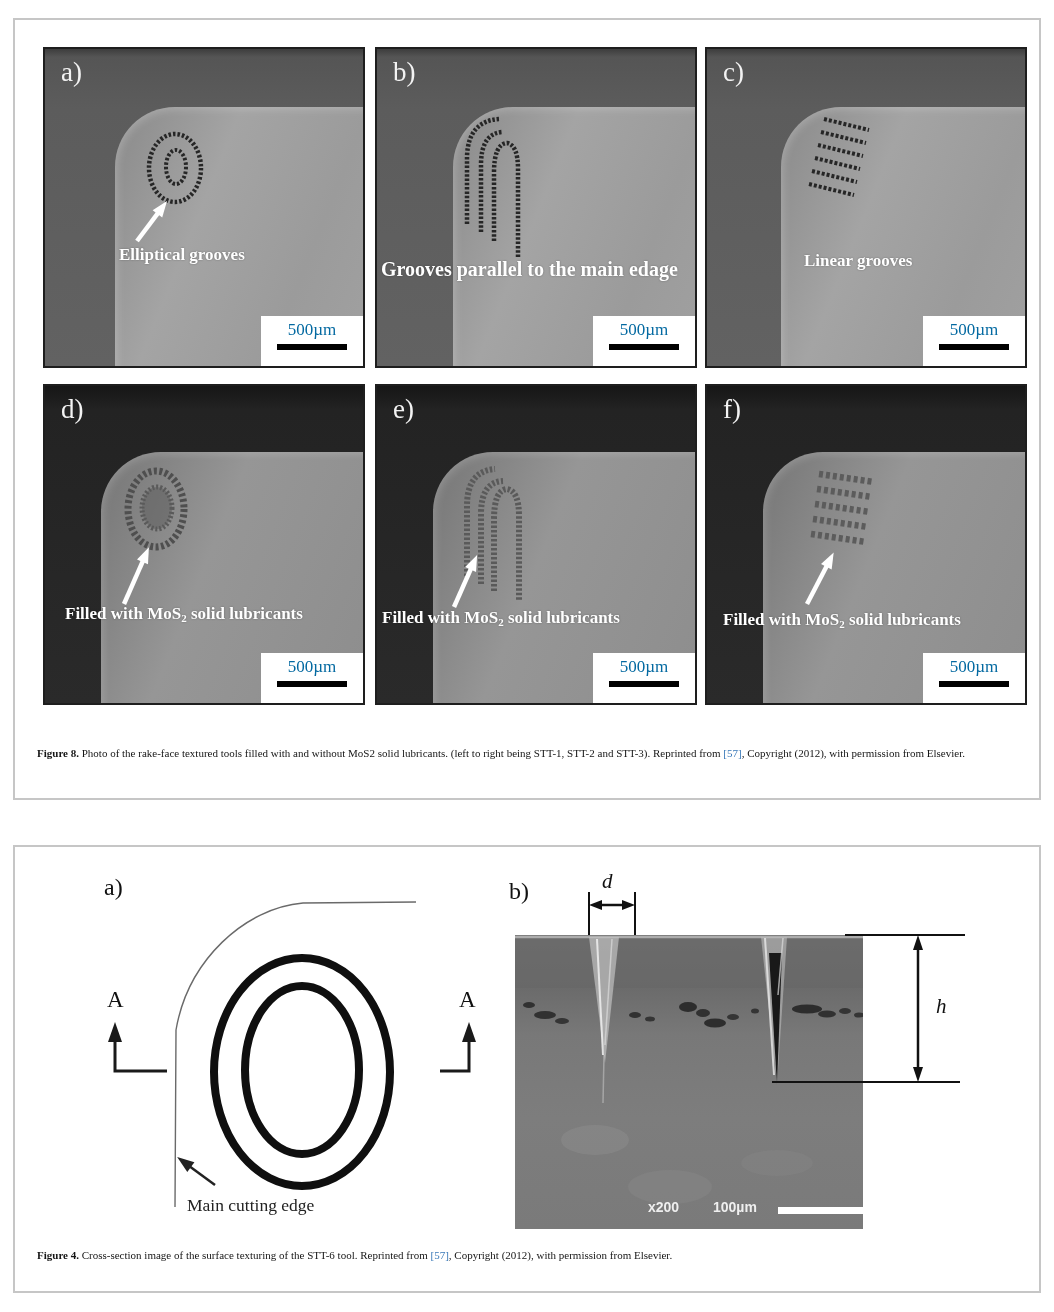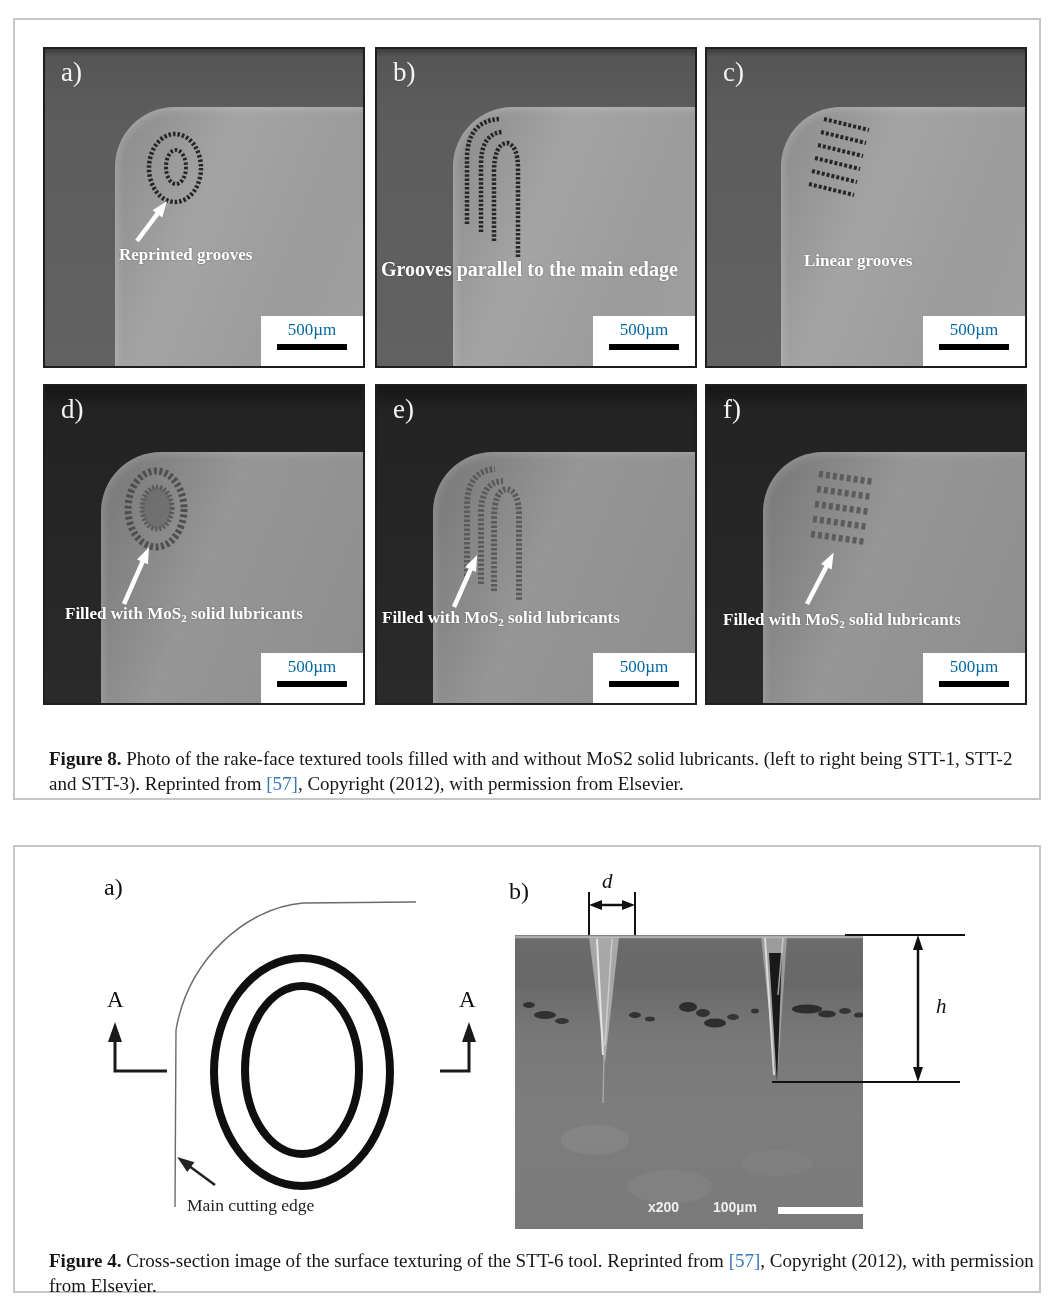--- a/index.html
+++ b/index.html
@@ -22,22 +22,22 @@
   .plabel{position:absolute;left:16px;top:8px;color:#f3f3f3;font-size:27px;font-family:"Liberation Serif",serif;}
   .pannot{position:absolute;color:#ffffff;font-weight:bold;font-size:17px;white-space:nowrap;
     font-family:"Liberation Serif",serif;text-shadow:0 0 2px rgba(0,0,0,.35);}
   .pannot sub{font-size:11px;vertical-align:-3px;}
   .gsvg{position:absolute;left:0;top:0;}
   .scalebox{position:absolute;right:0;bottom:0;width:102px;height:50px;background:#ffffff;text-align:center;}
   .scaletext{font-size:17px;color:#0369a1;margin-top:4px;font-family:"Liberation Serif",serif;}
   .scalebar{width:70px;height:6px;background:#000;margin:4px auto 0 auto;}
 
   
-  .caption{position:absolute;left:22px;width:988px;font-size:19px;line-height:1.32;color:#151515;
-    font-family:"Liberation Serif",serif;margin-left:12px;}
+  .caption{position:absolute;left:22px;width:988px;font-size:11px;line-height:1.32;color:#151515;
+    font-family:"Liberation Serif",serif;}
   .capbold{font-weight:bold;}
   .ref{color:#3878b8;cursor:pointer;text-decoration:none;}
   #cap8{top:726px;}
   #cap9{top:401px;}
 
   
   .f9label{position:absolute;font-size:24px;color:#111;font-family:"Liberation Serif",serif;}
   .aletter{position:absolute;font-size:23px;color:#111;font-family:"Liberation Serif",serif;}
   .edge-label{position:absolute;font-size:17.5px;color:#222;font-family:"Liberation Serif",serif;}
   .dimletter{position:absolute;font-size:21px;font-style:italic;color:#111;font-family:"Liberation Serif",serif;}
@@ -56,21 +56,21 @@
     <div class="tool tool1"></div>
     <svg class="gsvg" width="318" height="317" viewBox="0 0 318 317">
       <ellipse cx="130" cy="119" rx="26" ry="34" fill="none" stroke="#262626" stroke-width="4.5" stroke-dasharray="2.5 2"></ellipse>
       <ellipse cx="131" cy="118" rx="10" ry="17" fill="none" stroke="#262626" stroke-width="4" stroke-dasharray="2.5 2"></ellipse>
       <g transform="translate(92,192) rotate(-53.1)">
         <line x1="0" y1="0" x2="38" y2="0" stroke="#ffffff" stroke-width="4.5"></line>
         <polygon points="50,0 34,6 34,-6" fill="#ffffff"></polygon>
       </g>
     </svg>
     <div class="plabel">a)</div>
-    <div class="pannot" style="left:74px;top:196px;">Reprinted grooves</div>
+    <div class="pannot" style="left:74px;top:196px;">Elliptical grooves</div>
     <div class="scalebox">
       <div class="scaletext">500µm</div>
       <div class="scalebar"></div>
     </div>
   </div>
 
   <div class="panel p-row1" style="left:360px;top:27px;">
     <div class="tool tool1" style="left:76px;"></div>
     <svg class="gsvg" width="318" height="317" viewBox="0 0 318 317">
       <path d="M 90,175 L 90,108 Q 91,72 122,70" fill="none" stroke="#262626" stroke-width="4.5" stroke-dasharray="2.5 1.8"></path>

